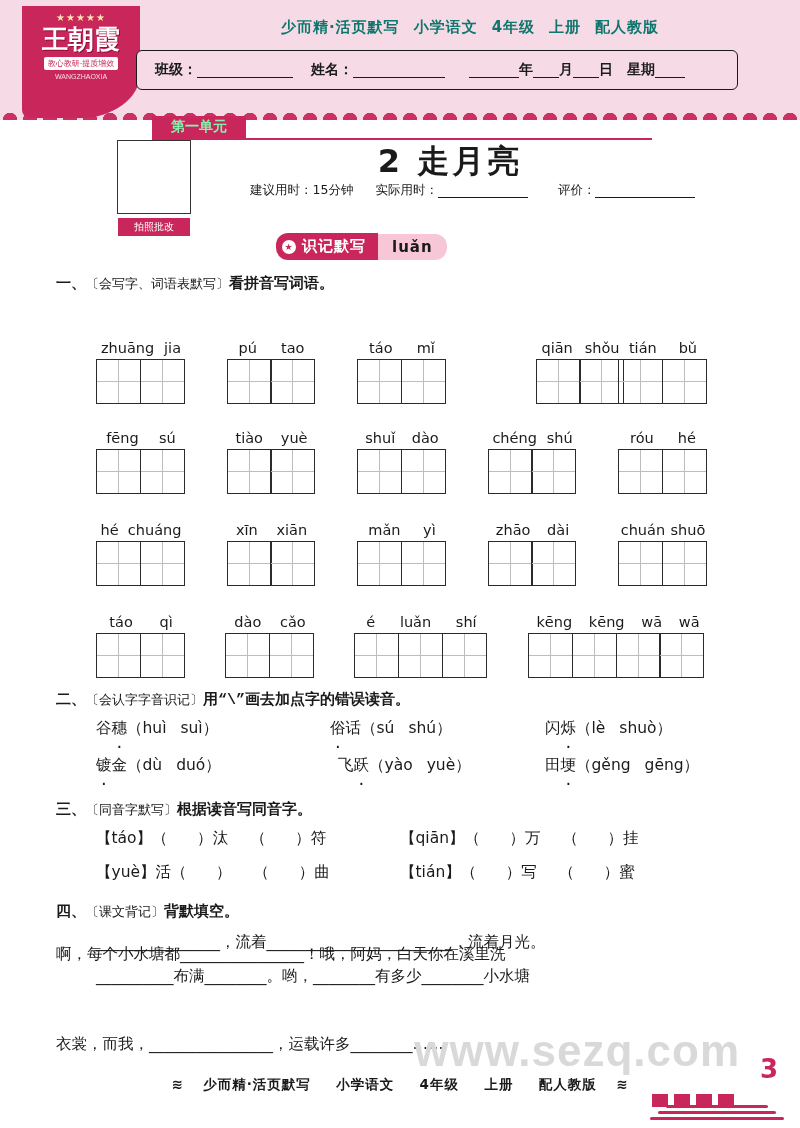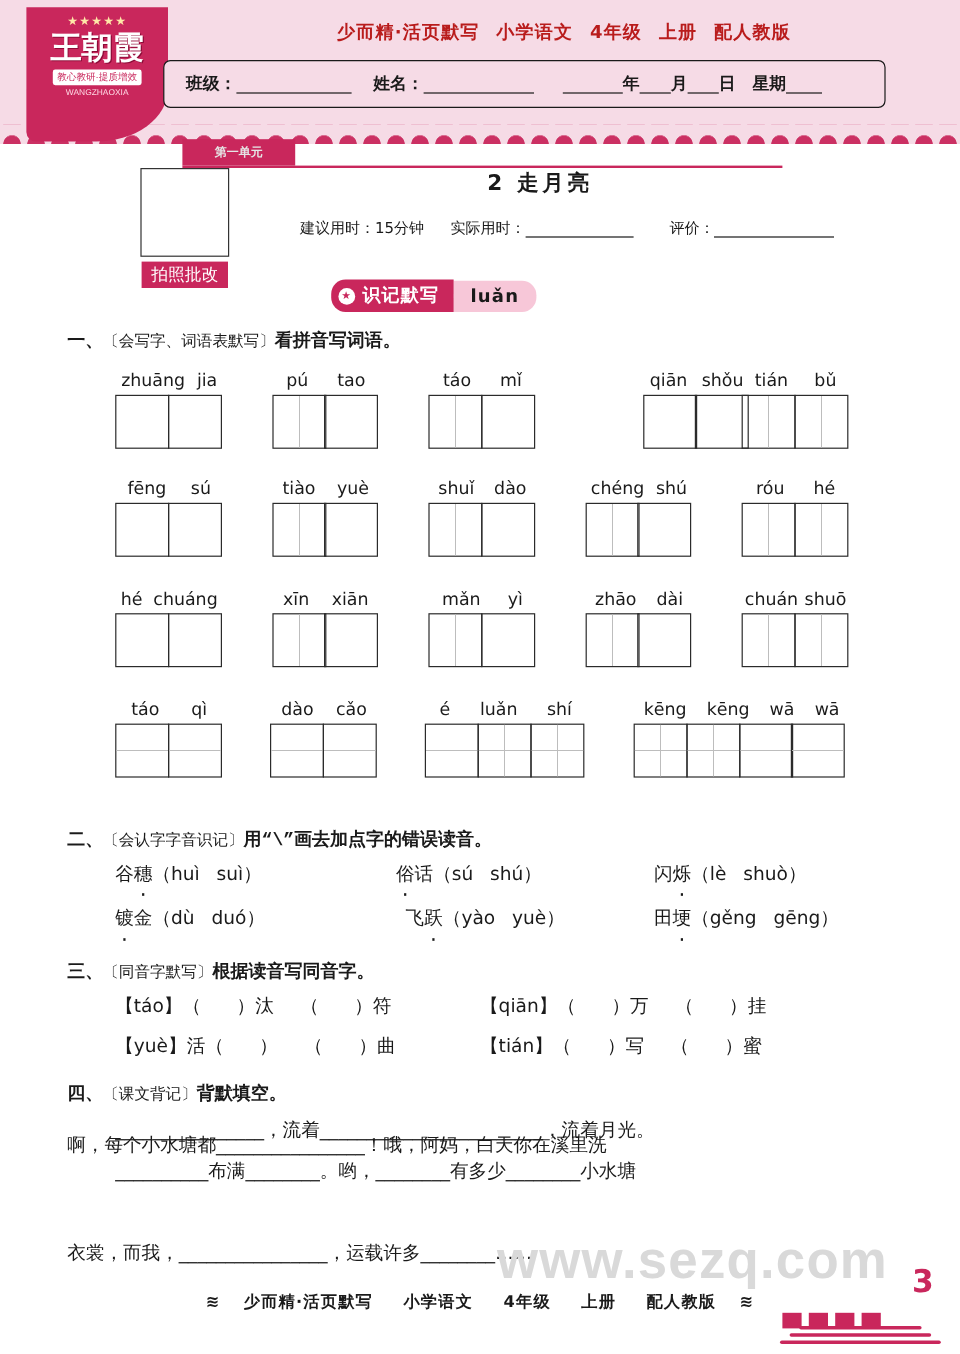--- a/index.html
+++ b/index.html
@@ -44,67 +44,67 @@
     text-shadow:1px 1px 0 #8d0c38;
   }
   .logo .logo-sub{
     font-size:8px;margin-top:4px;background:#ffffff;color:#c9275c;
     padding:1px 4px;border-radius:2px;
   }
   .logo .logo-tail{font-size:7px;margin-top:3px;color:#ffd9e4;}
 
   .top-title{
     position:absolute;left:170px;top:18px;width:600px;
-    text-align:center;font-size:15px;font-weight:bold;color:#b91c1c;
+    text-align:center;font-size:15px;font-weight:bold;color:#0f766e;
     font-family:"DejaVu Sans", sans-serif;
     letter-spacing:1px;
   }
   .top-title .sep{display:inline-block;width:14px;}
 
   .info-box{
     position:absolute;left:136px;top:50px;width:600px;height:38px;
     border:1.5px solid #1a1a1a;border-radius:6px;
     display:flex;align-items:center;
     font-size:14px;font-family:"DejaVu Sans", sans-serif;
     background:#f6dbe6;
   }
   .info-box .fld{display:flex;align-items:center;margin-left:18px;font-weight:bold;}
   .info-box .blank{display:inline-block;border-bottom:1.2px solid #1a1a1a;height:15px;}
 
   
   .unit-tag{
     position:absolute;left:152px;top:116px;width:94px;height:22px;
-    background:#c9275c;color:#e5e5e5;font-size:10px;font-weight:bold;
+    background:#c9275c;color:#86efac;font-size:14px;font-weight:bold;
     font-family:"DejaVu Sans", sans-serif;
     display:flex;align-items:center;justify-content:center;
   }
   .unit-rule{
     position:absolute;left:152px;top:138px;width:500px;height:2px;background:#c9275c;
   }
 
   
   .qr-wrap{position:absolute;left:110px;top:140px;width:88px;}
   .qr{
     width:72px;height:72px;background:#fff;border:1px solid #333;
     margin:0 auto;
     background-image:
       linear-gradient(90deg,#000 50%,transparent 50%),
       linear-gradient(#000 50%,transparent 50%);
     background-size:8px 8px,8px 8px;
     background-blend-mode:difference;
   }
   .qr-label{
     margin:4px auto 0;width:72px;background:#c9275c;color:#fff;text-align:center;
-    font-size:14px;font-family:"DejaVu Sans", sans-serif;padding:2px 0;
+    font-size:10px;font-family:"DejaVu Sans", sans-serif;padding:2px 0;
   }
 
   
   .lesson-title{
     position:absolute;left:250px;top:140px;width:400px;text-align:center;
-    font-size:18px;font-weight:bold;font-family:"DejaVu Sans", sans-serif;
+    font-size:32px;font-weight:bold;font-family:"DejaVu Sans", sans-serif;
     letter-spacing:3px;
   }
   .time-row{
     position:absolute;left:250px;top:182px;width:490px;
     font-size:12.5px;font-family:"DejaVu Sans", sans-serif;
     display:flex;align-items:center;
   }
   .time-row .u{display:inline-block;border-bottom:1px solid #1a1a1a;height:14px;}
 
   
@@ -133,21 +133,21 @@
     position:absolute;font-size:15px;font-weight:bold;
     font-family:Liberation Mono, monospace;
   }
   .q .brk{font-weight:normal;font-size:13px;}
   .py-group{position:absolute;}
   .py-text{
     text-align:center;font-size:14.5px;font-family:"DejaVu Sans", sans-serif;
     margin-bottom:3px;white-space:nowrap;
     display:flex;justify-content:space-around;
   }
-  .py-text span{display:inline-block;}
+  .py-text span{display:inline-block;margin-top:30px;}
   .boxes{display:flex;}
   .bx{
     width:45px;height:45px;border:1.2px solid #2b2b2b;
     box-sizing:border-box;margin-right:-1.2px;
     background:
       repeating-linear-gradient(0deg,transparent,transparent 0) ;
     position:relative;
   }
   .bx::before,.bx::after{
     content:"";position:absolute;left:0;top:0;width:100%;height:100%;

